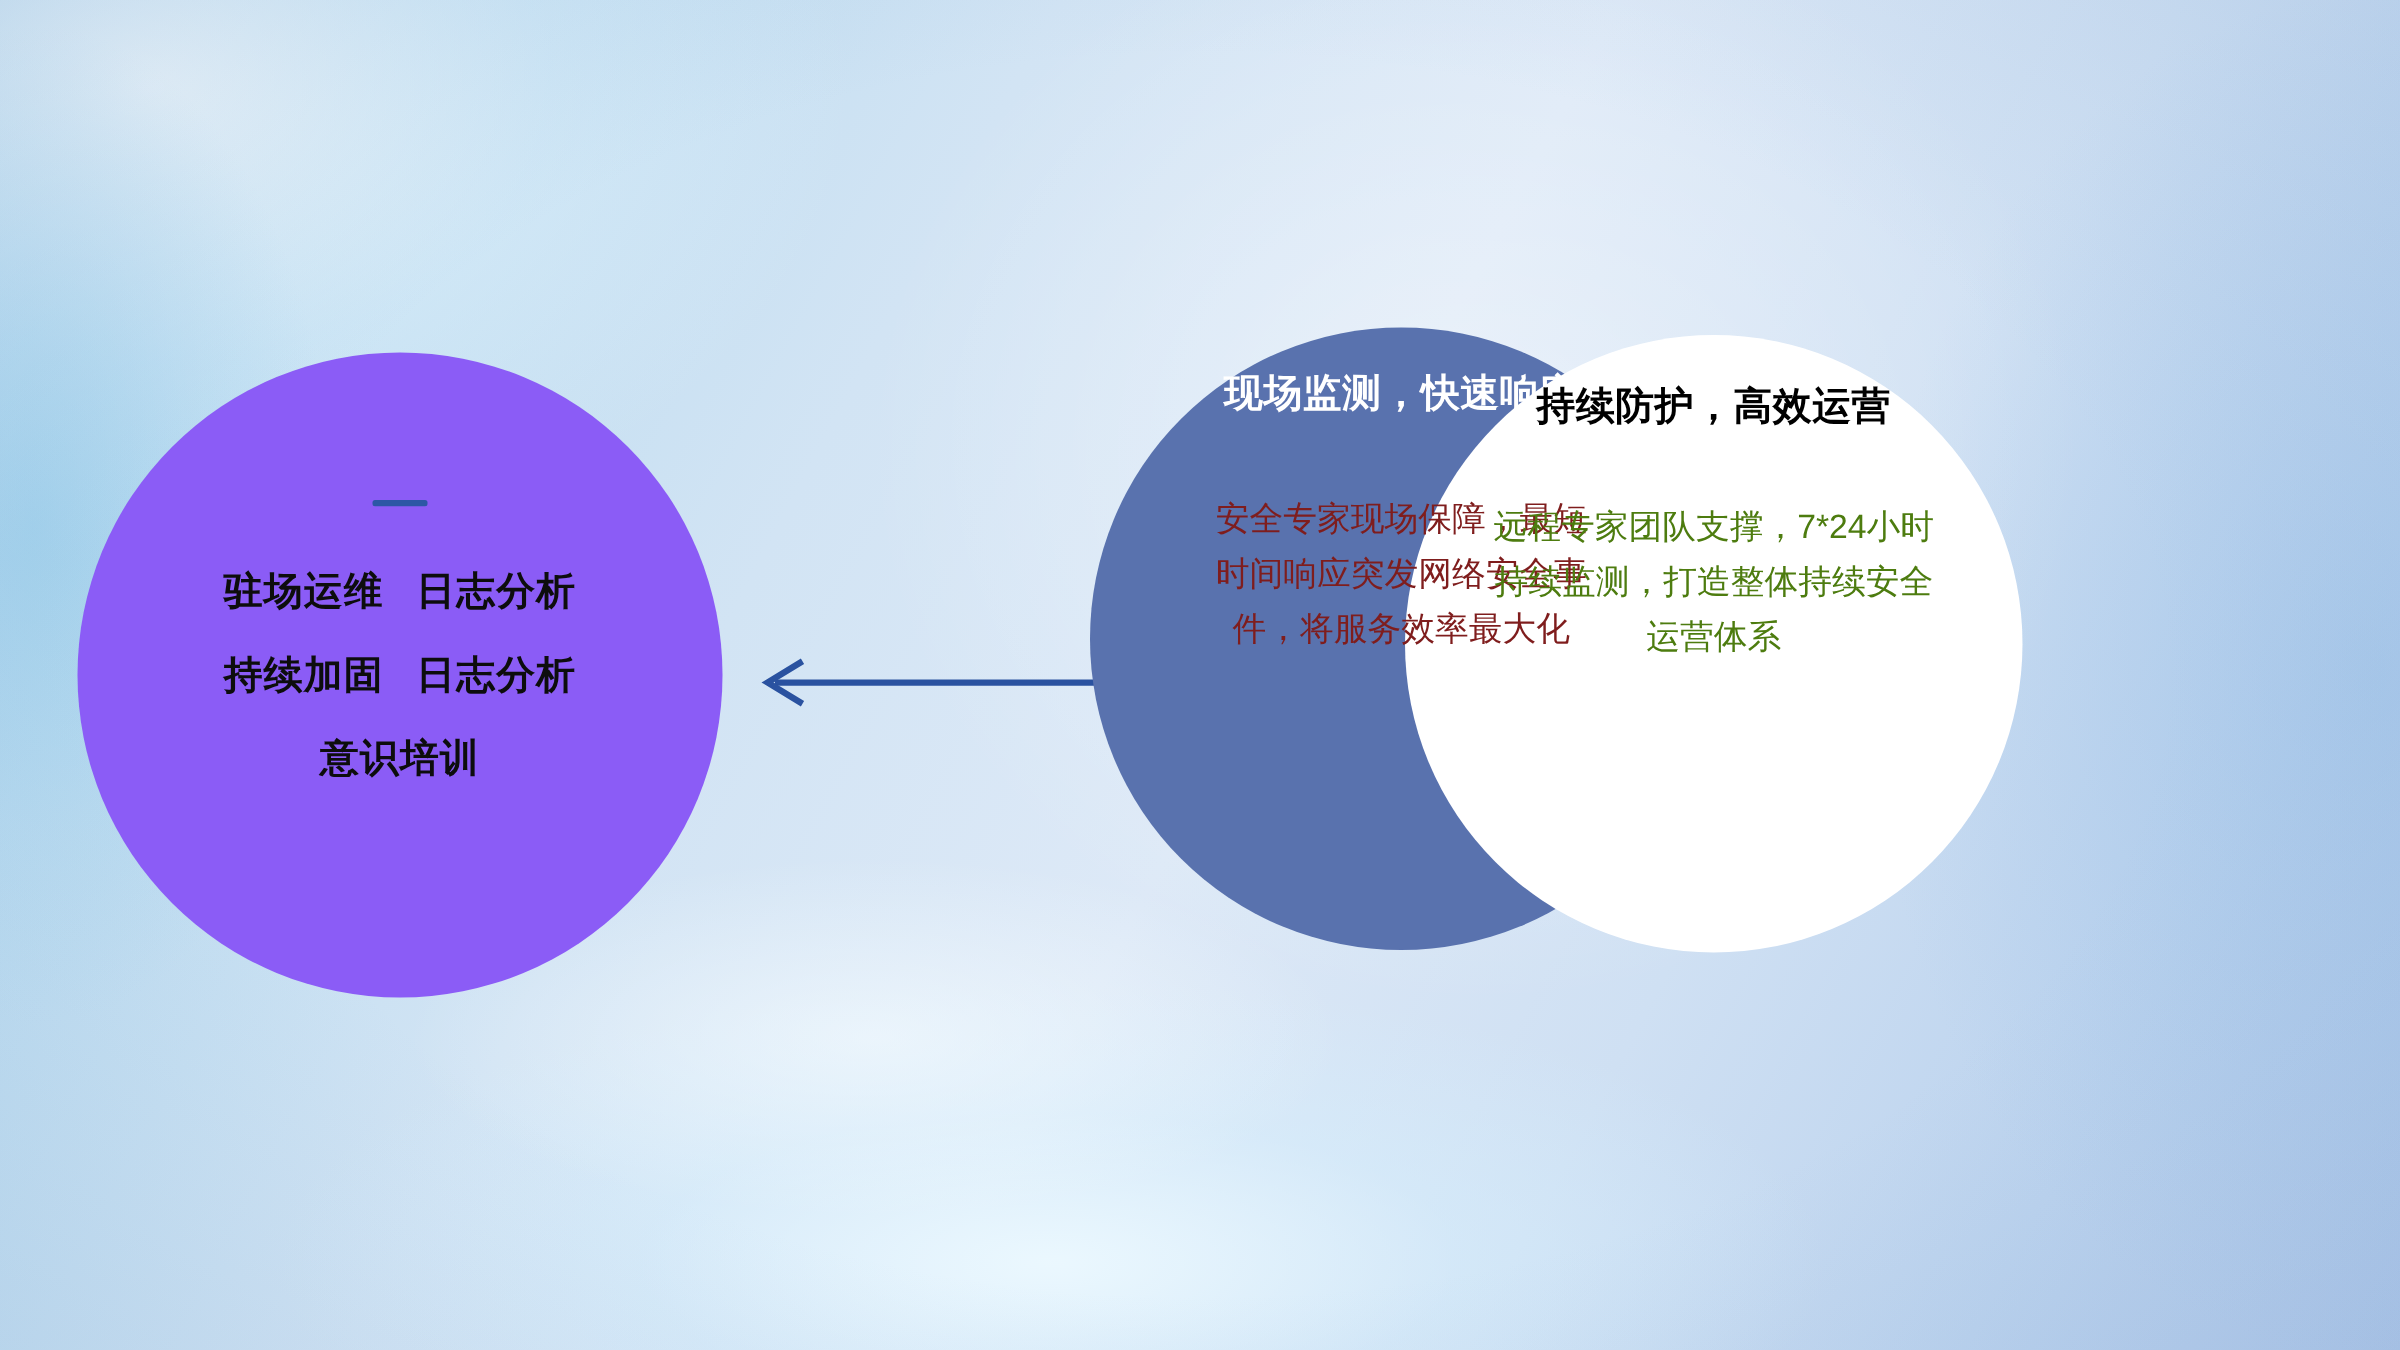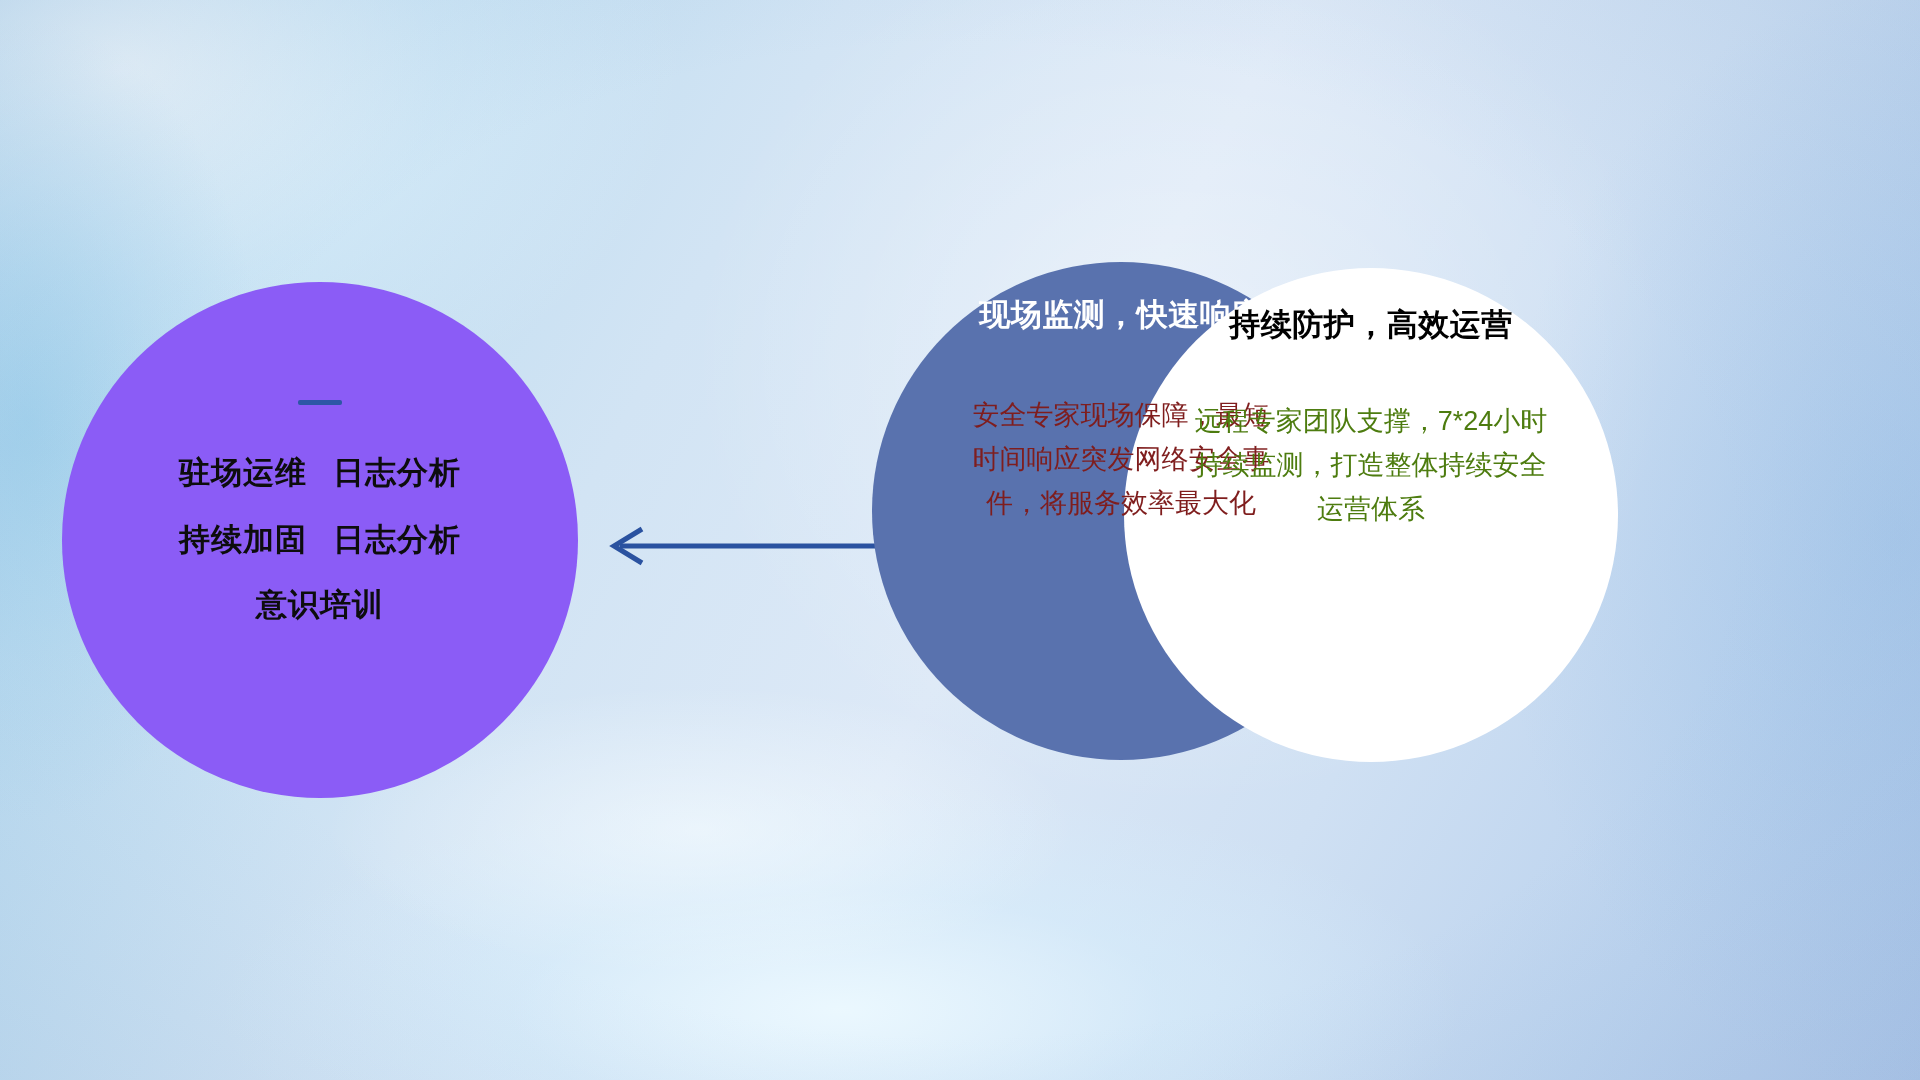--- a/index.html
+++ b/index.html
@@ -111,21 +111,21 @@
 
   .left-lines {
     text-align: center;
     color: #0d0d0d;
     font-weight: bold;
     font-size: 31px;
     letter-spacing: 1px;
     line-height: 1.0;
   }
   .left-lines .ln { margin-bottom: 36px; }
-  .left-lines .ln:last-child { margin-bottom: 0; font-family: Liberation Mono, monospace; }
+  .left-lines .ln:last-child { margin-bottom: 0; }
   .left-lines .gap { display: inline-block; width: 26px; }
 
   .circle-center {
     left: 872px;
     top: 262px;
     width: 498px;
     height: 498px;
     background: #5972ae;
     z-index: 2;
     justify-content: flex-start;

